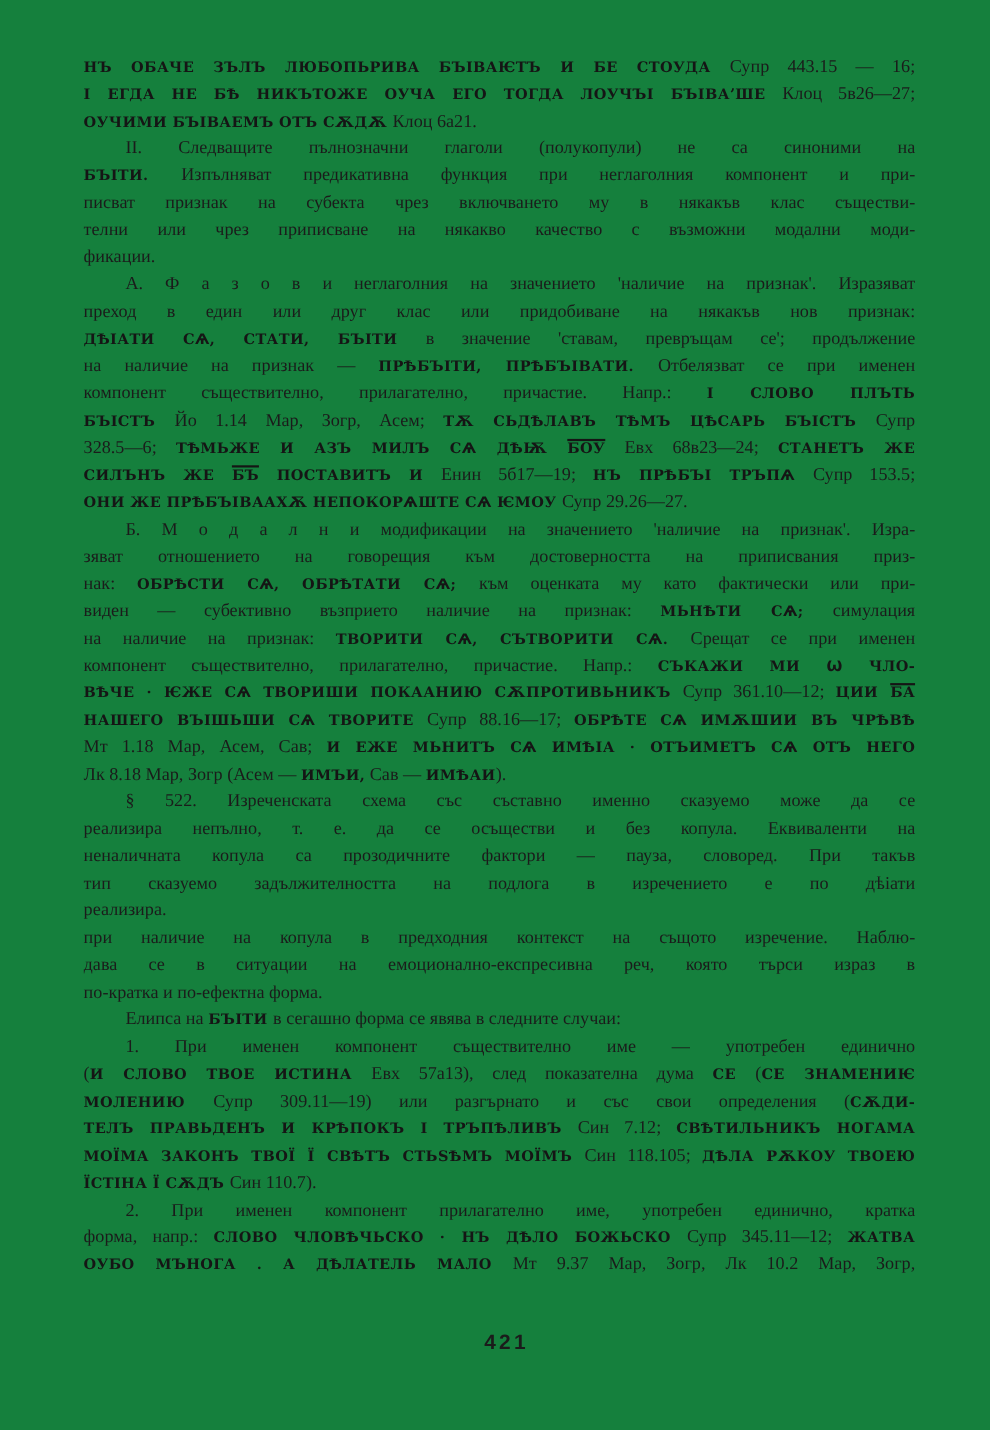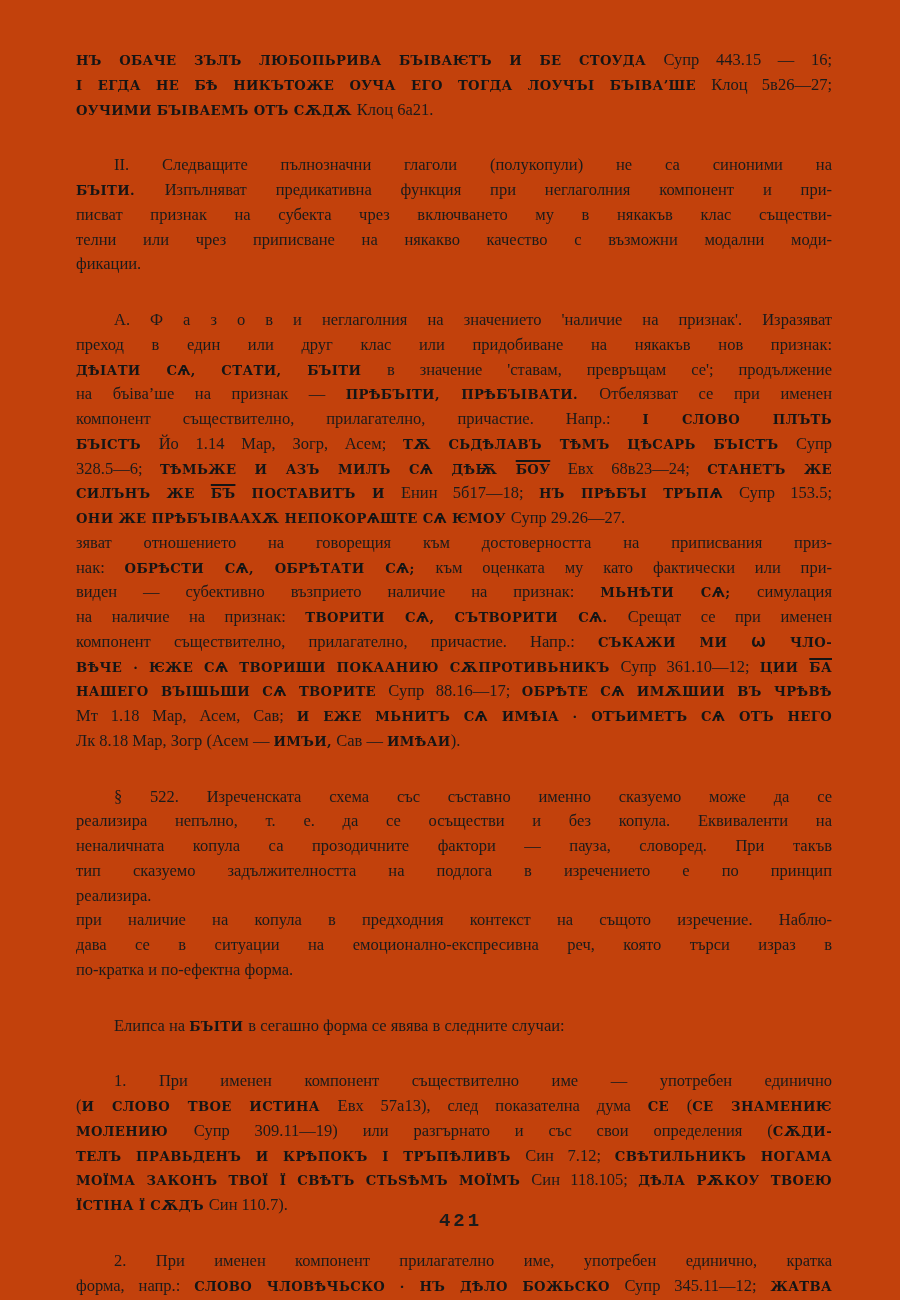--- a/index.html
+++ b/index.html
@@ -3,61 +3,61 @@
 <meta charset="utf-8">
 <style>
   html, body {
     margin: 0; padding: 0;
     background: #ffffff;
   }
   .page {
     position: relative;
     width: 900px;
     height: 1300px;
-    background: #c2410c;
+    background: #15803d;
     color: #1b1b1b;
     overflow: hidden;
     font-family: "Liberation Serif", "DejaVu Serif", serif;
   }
   .text-block {
     position: absolute;
     left: 76px;
     top: 48px;
     width: 756px;
   }
   .line {
     height: 24.75px;
     line-height: 24.75px;
     overflow: hidden;
     text-align: justify;
     text-align-last: justify;
     white-space: nowrap0; 
   }
   .line.end { text-align-last: left; }
-  .line.indent { text-indent: 38px; margin-top: 31px; }
+  .line.indent { text-indent: 38px; }
   .norm {
     font-family: "Liberation Serif", "DejaVu Serif", serif;
     font-size: 16.5px;
     color: #1b1b1b;
   }
   .ocs {
     font-family: "DejaVu Serif", "DejaVu Sans", serif;
     font-weight: 700;
     font-size: 13.2px;
     text-transform: uppercase;
     letter-spacing: 0.35px;
     color: #151515;
   }
   .titlo { text-decoration: overline; text-decoration-thickness: 1.5px; }
   .page-number {
     position: absolute;
     left: 0; right: 0;
     top: 1210px;
     text-align: center;
-    font-family: Liberation Mono, monospace;
+    font-family: Liberation Sans, sans-serif;
     font-size: 19px;
     font-weight: 700;
     letter-spacing: 3px;
     color: #1b1b1b;
     padding-left: 21px;
   }
 </style>
 </head>
 <body>
 
@@ -67,39 +67,40 @@
       <div class="line"><span class="ocs">і егда не бѣ никътоже оуча его тогда лоучъі бъіваʼше </span><span class="norm">Клоц 5в26—27;</span></div>
       <div class="line end"><span class="ocs">оучими бъіваемъ отъ сѫдѫ </span><span class="norm">Клоц 6а21.</span></div>
       <div class="line indent"><span class="norm">II. Следващите пълнозначни глаголи (полукопули) не са синоними на</span></div>
       <div class="line"><span class="ocs">бъіти. </span><span class="norm">Изпълняват предикативна функция при неглаголния компонент и при-</span></div>
       <div class="line"><span class="norm">писват признак на субекта чрез включването му в някакъв клас съществи-</span></div>
       <div class="line"><span class="norm">телни или чрез приписване на някакво качество с възможни модални моди-</span></div>
       <div class="line end"><span class="norm">фикации.</span></div>
       <div class="line indent"><span class="norm">А. Ф а з о в и неглаголния на значението 'наличие на признак'. Изразяват</span></div>
       <div class="line"><span class="norm">преход в един или друг клас или придобиване на някакъв нов признак:</span></div>
       <div class="line"><span class="ocs">дѣіати сѧ, стати, бъіти </span><span class="norm">в значение 'ставам, превръщам се'; продължение</span></div>
-      <div class="line"><span class="norm">на бъіваʼше на признак — </span><span class="ocs">прѣбъіти, прѣбъівати. </span><span class="norm">Отбелязват се при именен</span></div>
+      <div class="line"><span class="norm">на наличие на признак — </span><span class="ocs">прѣбъіти, прѣбъівати. </span><span class="norm">Отбелязват се при именен</span></div>
       <div class="line"><span class="norm">компонент съществително, прилагателно, причастие. Напр.: </span><span class="ocs">і слово плъть</span></div>
       <div class="line"><span class="ocs">бъістъ </span><span class="norm">Йо 1.14 Мар, Зогр, Асем; </span><span class="ocs">тѫ сьдѣлавъ тѣмъ цѣсарь бъістъ </span><span class="norm">Супр</span></div>
       <div class="line"><span class="norm">328.5—6; </span><span class="ocs">тѣмьже и азъ милъ сѧ дѣѭ </span><span class="ocs titlo">боу</span><span class="norm"> Евх 68в23—24; </span><span class="ocs">станетъ же</span></div>
-      <div class="line"><span class="ocs">силънъ же </span><span class="ocs titlo">бъ</span><span class="ocs"> поставитъ и </span><span class="norm">Енин 5б17—18; </span><span class="ocs">нъ прѣбъі тръпѧ </span><span class="norm">Супр 153.5;</span></div>
+      <div class="line"><span class="ocs">силънъ же </span><span class="ocs titlo">бъ</span><span class="ocs"> поставитъ и </span><span class="norm">Енин 5б17—19; </span><span class="ocs">нъ прѣбъі тръпѧ </span><span class="norm">Супр 153.5;</span></div>
       <div class="line end"><span class="ocs">они же прѣбъіваахѫ непокорѧште сѧ ѥмоу </span><span class="norm">Супр 29.26—27.</span></div>
+      <div class="line indent"><span class="norm">Б. М о д а л н и модификации на значението 'наличие на признак'. Изра-</span></div>
       <div class="line"><span class="norm">зяват отношението на говорещия към достоверността на приписвания приз-</span></div>
       <div class="line"><span class="norm">нак: </span><span class="ocs">обрѣсти сѧ, обрѣтати сѧ; </span><span class="norm">към оценката му като фактически или при-</span></div>
       <div class="line"><span class="norm">виден — субективно възприето наличие на признак: </span><span class="ocs">мьнѣти сѧ; </span><span class="norm">симулация</span></div>
       <div class="line"><span class="norm">на наличие на признак: </span><span class="ocs">творити сѧ, сътворити сѧ. </span><span class="norm">Срещат се при именен</span></div>
       <div class="line"><span class="norm">компонент съществително, прилагателно, причастие. Напр.: </span><span class="ocs">съкажи ми ѡ чло-</span></div>
       <div class="line"><span class="ocs">вѣче · ѥже сѧ твориши покаанию сѫпротивьникъ </span><span class="norm">Супр 361.10—12; </span><span class="ocs">ции </span><span class="ocs titlo">ба</span></div>
       <div class="line"><span class="ocs">нашего въішьши сѧ творите </span><span class="norm">Супр 88.16—17; </span><span class="ocs">обрѣте сѧ имѫшии въ чрѣвѣ</span></div>
       <div class="line"><span class="norm">Мт 1.18 Мар, Асем, Сав; </span><span class="ocs">и еже мьнитъ сѧ имѣіа · отъиметъ сѧ отъ него</span></div>
       <div class="line end"><span class="norm">Лк 8.18 Мар, Зогр (Асем — </span><span class="ocs">имъи,</span><span class="norm"> Сав — </span><span class="ocs">имѣаи</span><span class="norm">).</span></div>
       <div class="line indent"><span class="norm">§ 522. Изреченската схема със съставно именно сказуемо може да се</span></div>
       <div class="line"><span class="norm">реализира непълно, т. е. да се осъществи и без копула. Еквиваленти на</span></div>
       <div class="line"><span class="norm">неналичната копула са прозодичните фактори — пауза, словоред. При такъв</span></div>
-      <div class="line"><span class="norm">тип сказуемо задължителността на подлога в изречението е по принцип</span></div>
+      <div class="line"><span class="norm">тип сказуемо задължителността на подлога в изречението е по дѣіати</span></div>
       <div class="line end"><span class="norm">реализира.</span></div>
       <div class="line"><span class="norm">при наличие на копула в предходния контекст на същото изречение. Наблю-</span></div>
       <div class="line"><span class="norm">дава се в ситуации на емоционално-експресивна реч, която търси израз в</span></div>
       <div class="line end"><span class="norm">по-кратка и по-ефектна форма.</span></div>
       <div class="line indent end"><span class="norm">Елипса на </span><span class="ocs">бъіти </span><span class="norm">в сегашно форма се явява в следните случаи:</span></div>
       <div class="line indent"><span class="norm">1. При именен компонент съществително име — употребен единично</span></div>
       <div class="line"><span class="norm">(</span><span class="ocs">и слово твое истина </span><span class="norm">Евх 57а13), след показателна дума </span><span class="ocs">се </span><span class="norm">(</span><span class="ocs">се знамениѥ</span></div>
       <div class="line"><span class="ocs">молению </span><span class="norm">Супр 309.11—19) или разгърнато и със свои определения (</span><span class="ocs">сѫди-</span></div>
       <div class="line"><span class="ocs">телъ правьденъ и крѣпокъ і тръпѣливъ </span><span class="norm">Син 7.12; </span><span class="ocs">свѣтильникъ ногама</span></div>
       <div class="line"><span class="ocs">моїма законъ твої ї свѣтъ стьѕѣмъ моїмъ </span><span class="norm">Син 118.105; </span><span class="ocs">дѣла рѫкоу твоею</span></div>

